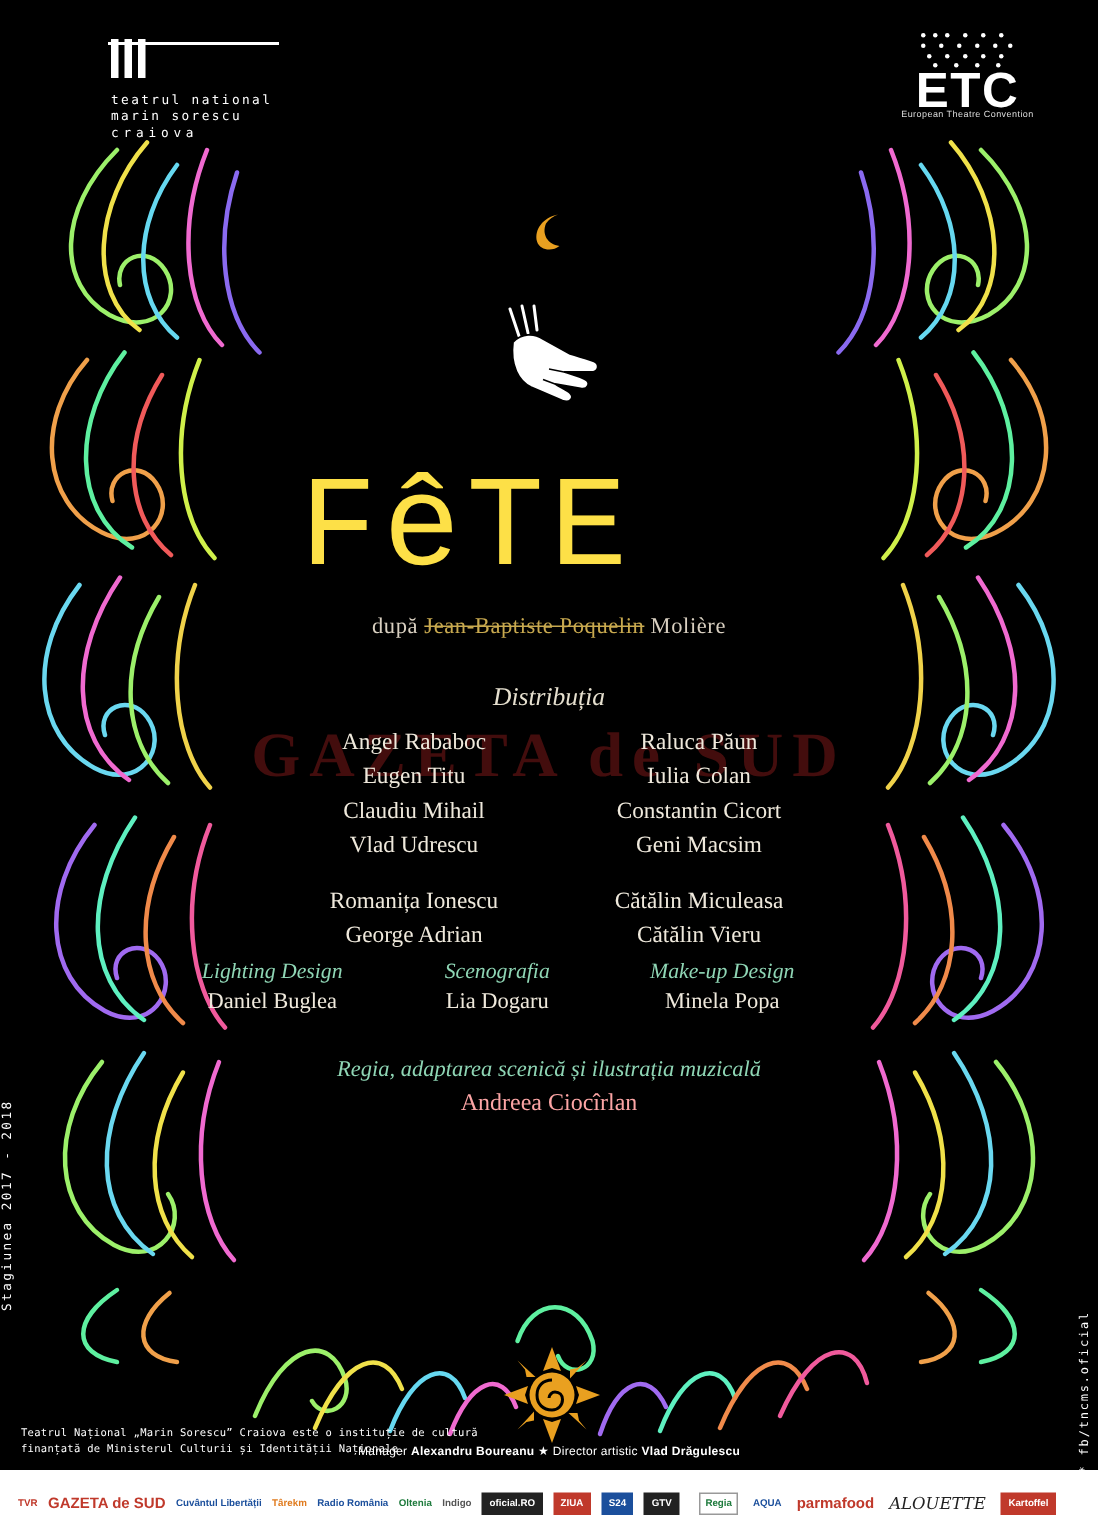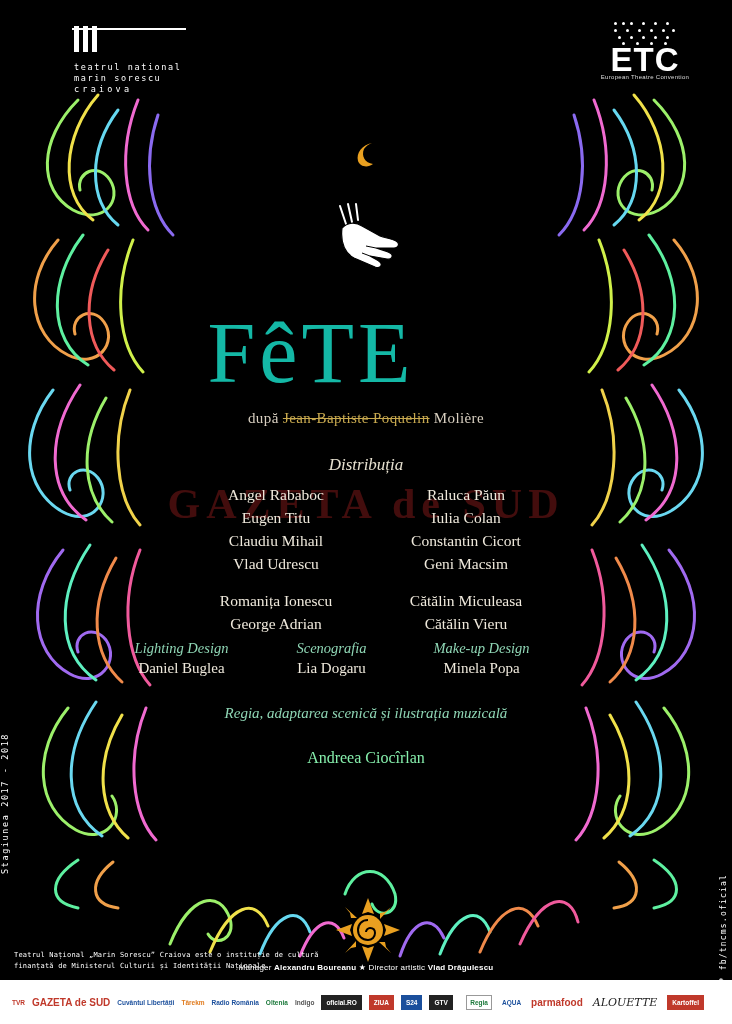--- a/index.html
+++ b/index.html
@@ -73,22 +73,22 @@
   }
 
   
   .hand{
     position:absolute;left:330px;top:198px;width:76px;height:76px;
   }
 
   
   .title{
     position:absolute;left:0;top:310px;width:622px;text-align:center;
-    color:#14b8a6;
-    font-family:Liberation Serif, serif;
+    color:#fde047;
+    font-family:Liberation Mono, monospace;
     font-size:86px;letter-spacing:4px;line-height:86px;
     font-weight:normal;
   }
   .subtitle{
     position:absolute;left:0;top:410px;width:732px;text-align:center;
     color:#d8cfc0;font-size:15px;letter-spacing:.4px;
   }
   .subtitle .strike{ text-decoration:line-through; color:#c8a94f; }
 
   .watermark{
@@ -130,21 +130,21 @@
     color:#efe9dc;font-size:15px;line-height:21px;
   }
 
   .direction{
     position:absolute;left:0;top:702px;width:732px;text-align:center;
   }
   .direction .role{
     color:#8fd6b5;font-style:italic;font-size:15px;line-height:22px;
   }
   .direction .who{
-    color:#86efac;font-size:16px;line-height:24px;margin-top:22px;
+    color:#fca5a5;font-size:16px;line-height:24px;
   }
 
   
   .sun{
     position:absolute;left:336px;bottom:62px;width:64px;height:64px;
   }
 
   
   .season{
     position:absolute;left:10px;bottom:150px;

